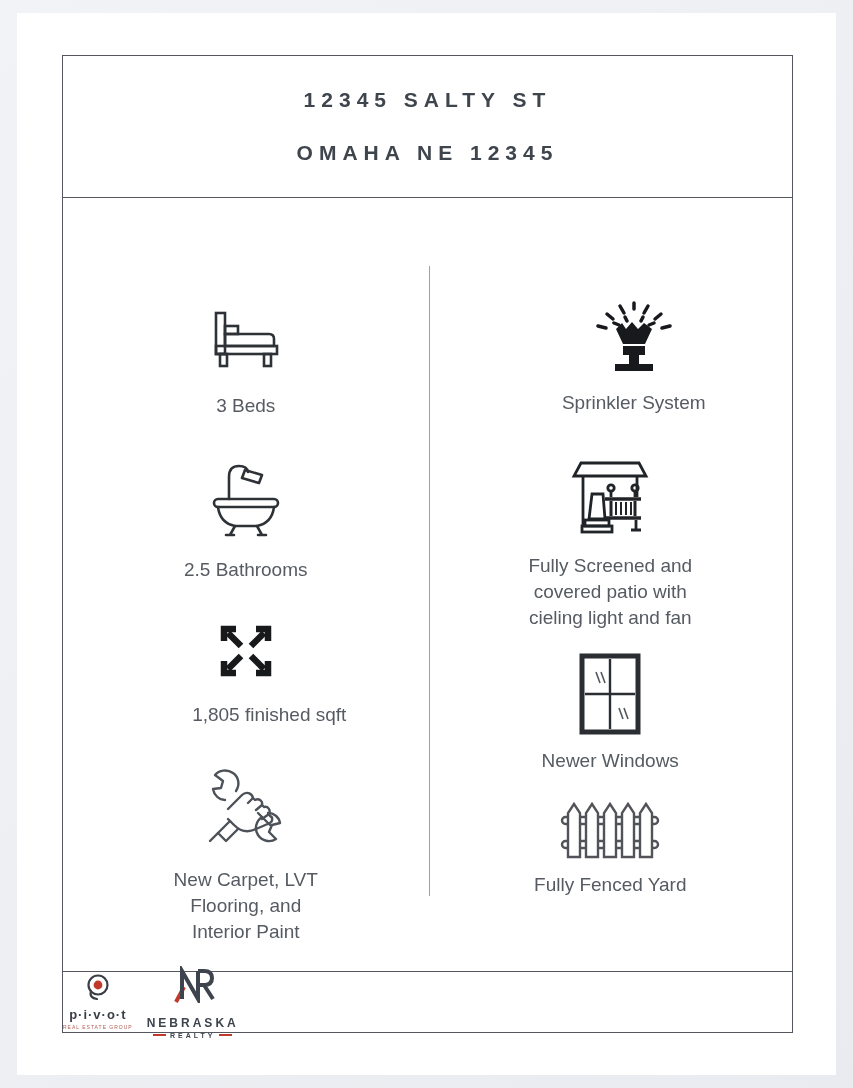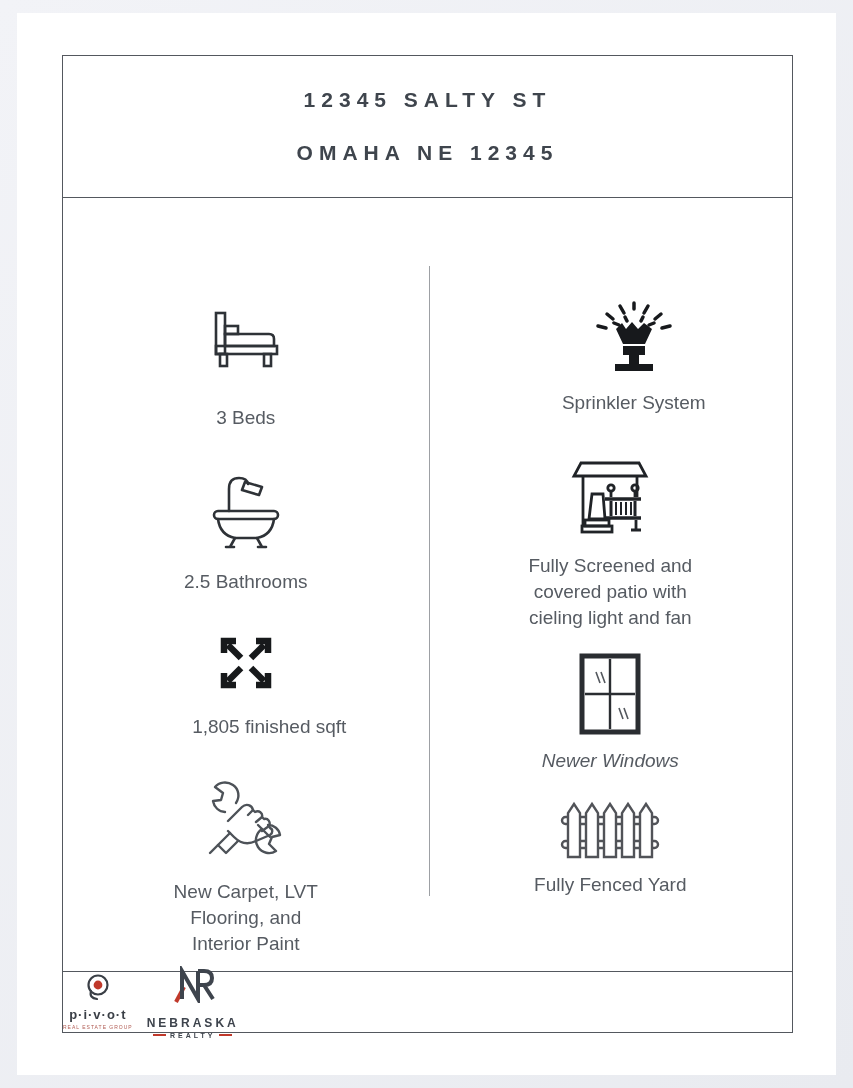--- a/index.html
+++ b/index.html
@@ -37,33 +37,33 @@
   }
   .col{width:366px;display:flex;flex-direction:column;align-items:center;}
   .col.right{width:364px;}
   .feature{display:flex;flex-direction:column;align-items:center;}
   .feature .label{
     font-size:19px;line-height:26px;color:#565b62;text-align:center;
     white-space:pre-line;
   }
   
   .col.left .item-1{margin-top:113px;}
-  .col.left .item-1 .label{margin-top:32px;text-align:center;}
+  .col.left .item-1 .label{margin-top:20px;text-align:center;}
   .col.left .item-2{margin-top:40px;}
   .col.left .item-2 .label{margin-top:16px;}
   .col.left .item-3{margin-top:41px;}
   .col.left .item-3 .label{margin-top:20px;margin-left:47px;}
   .col.left .item-4{margin-top:39px;}
   .col.left .item-4 .label{margin-top:12px;}
   
   .col.right .item-1{margin-top:101px;margin-left:47px;}
   .col.right .item-1 .label{margin-top:13px;}
   .col.right .item-2{margin-top:43px;}
   .col.right .item-2 .label{margin-top:12px;}
-  .col.right .item-3{margin-top:22px;font-style:italic;}
+  .col.right .item-3{margin-top:22px;}
   .col.right .item-3 .label{margin-top:9px;}
   .col.right .item-4{margin-top:25px;}
   .col.right .item-4 .label{margin-top:7px;}
 
   .card-footer{
     height:61px;box-sizing:border-box;border-top:1px solid #54585e;
     display:flex;align-items:center;gap:14px;
   }
   .logo{display:flex;flex-direction:column;align-items:center;}
   .pivot-name{

